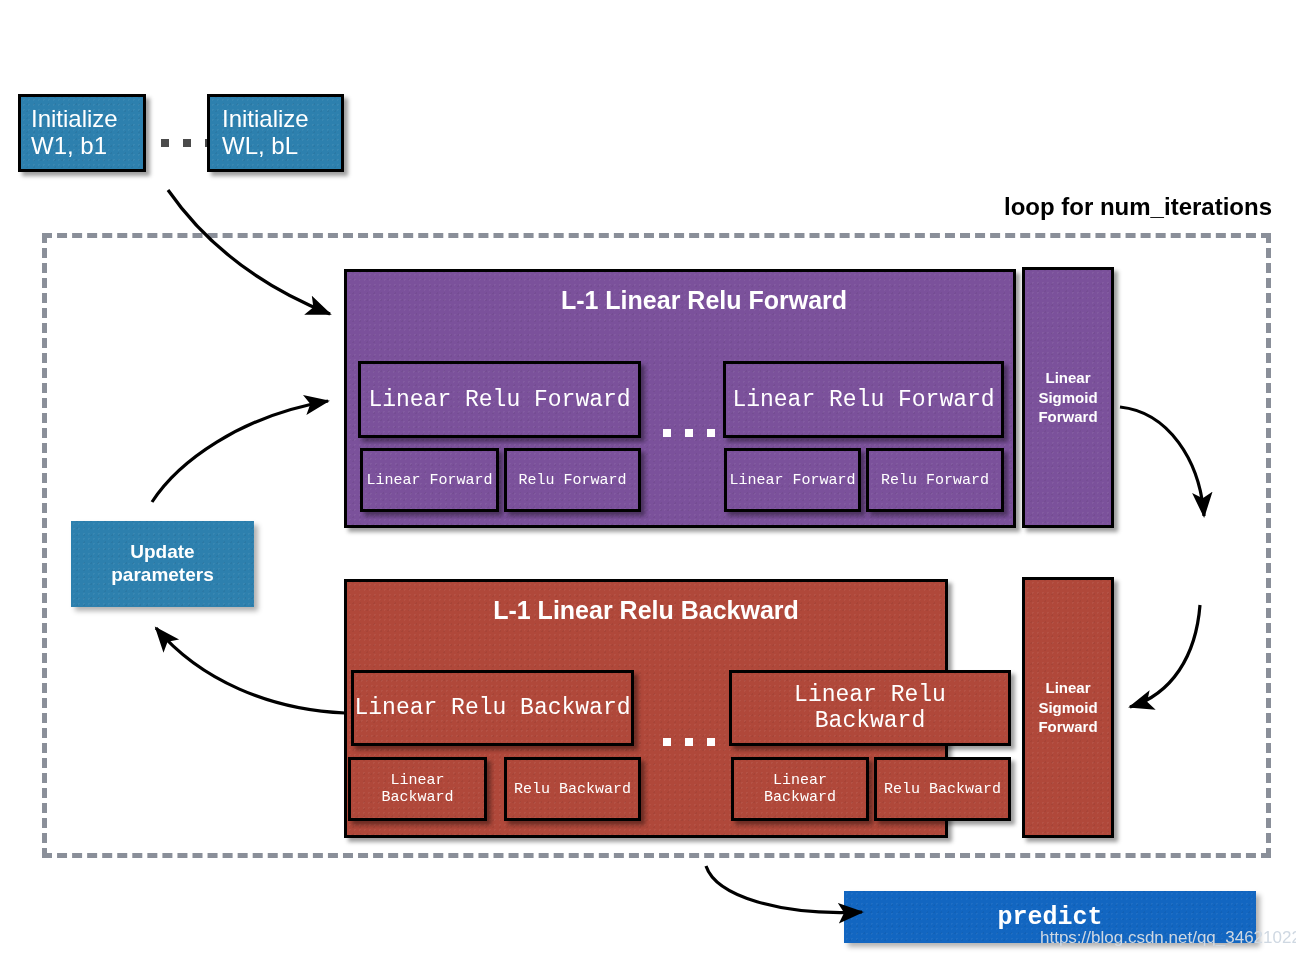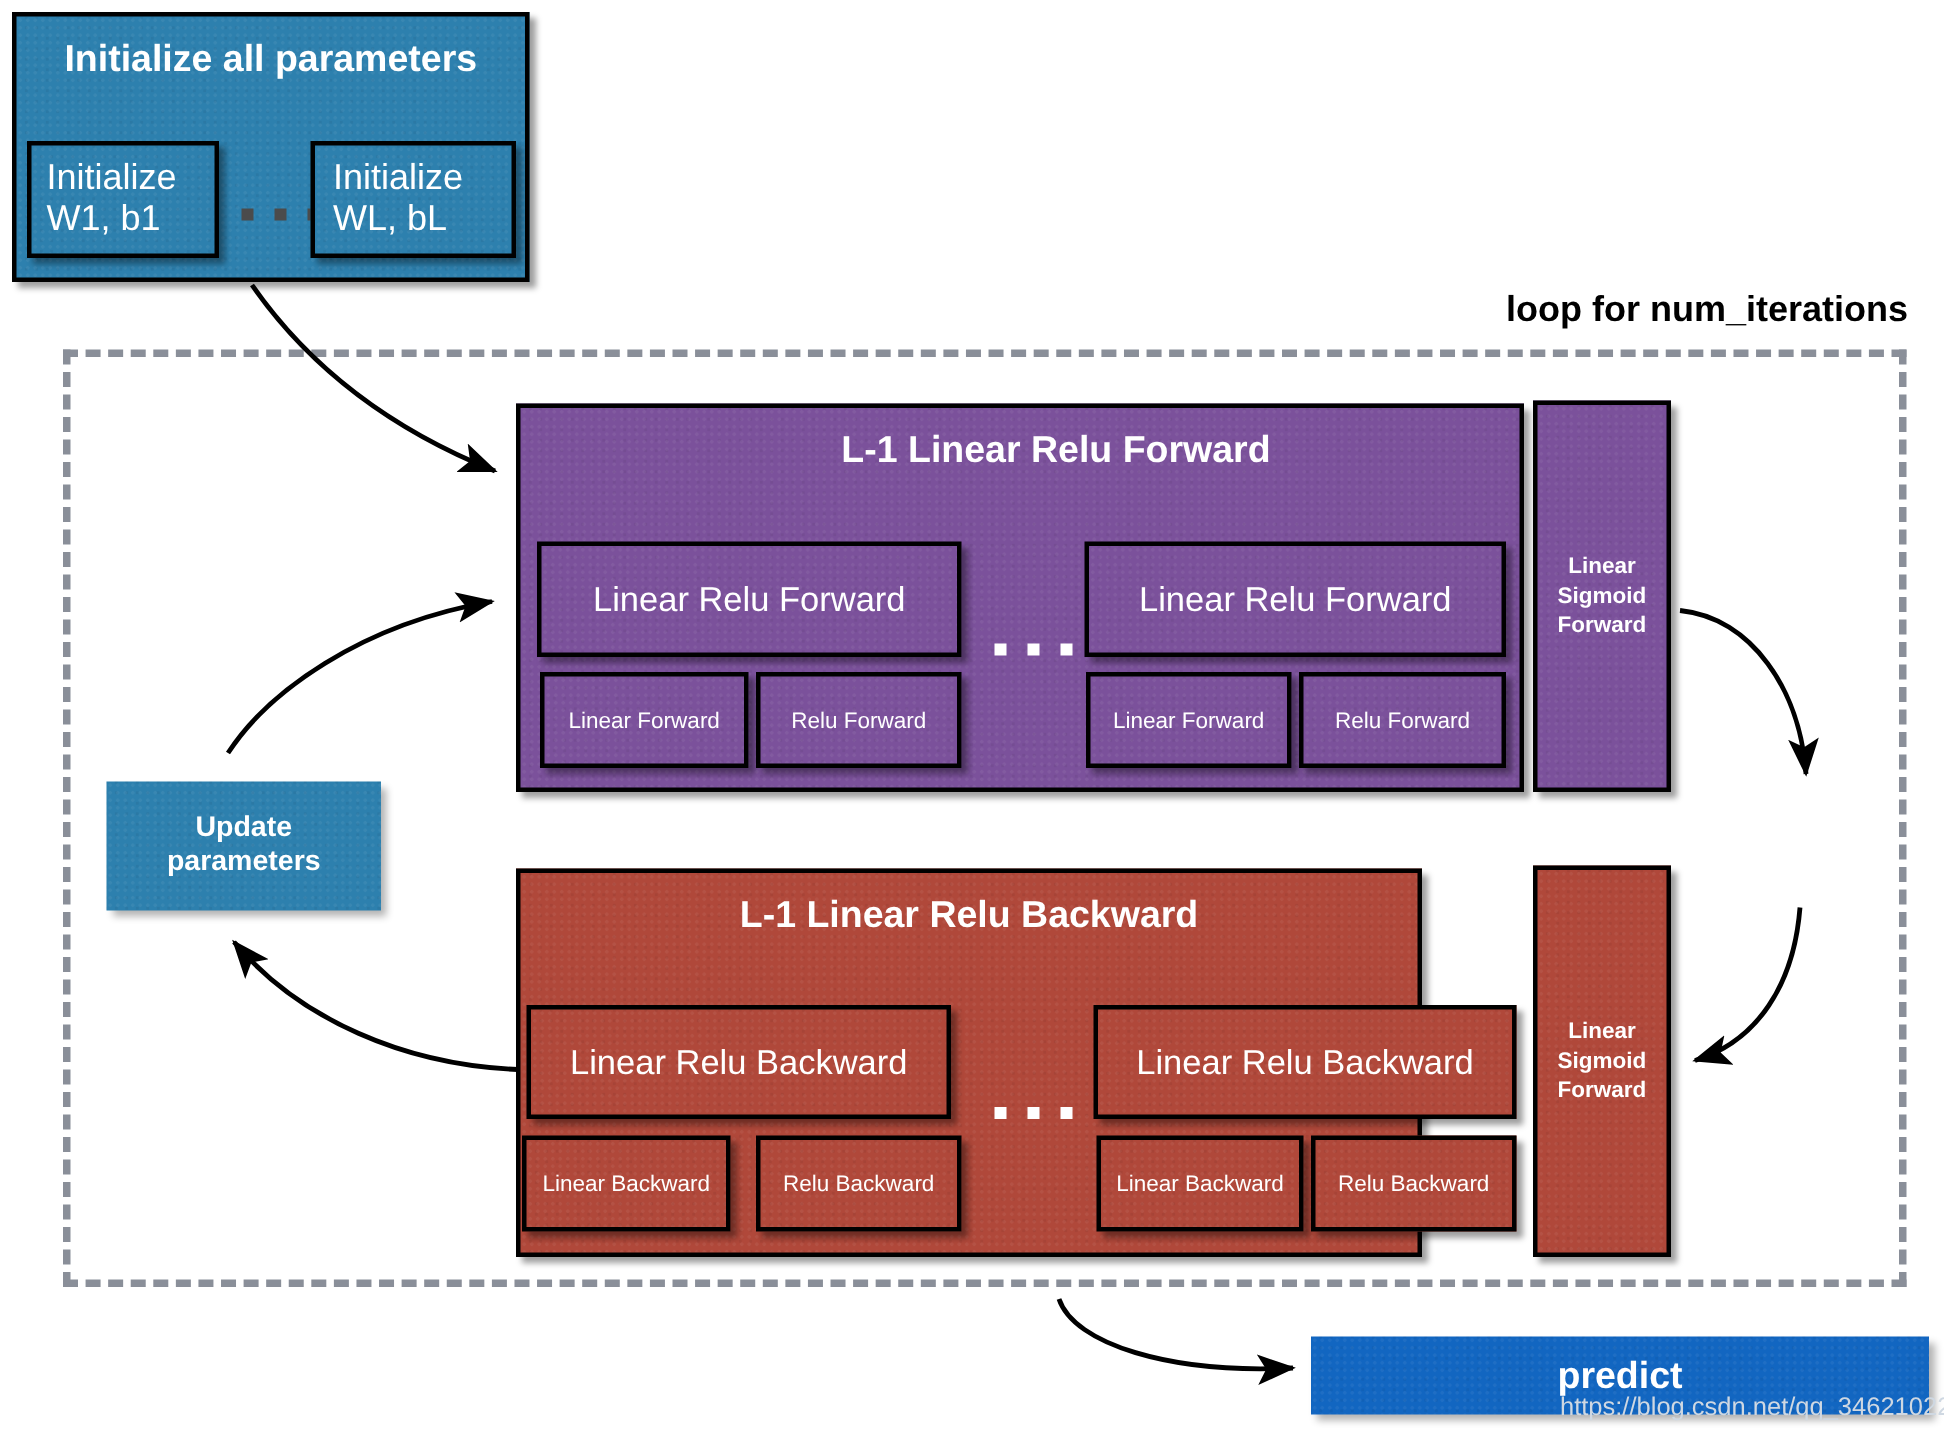--- a/index.html
+++ b/index.html
@@ -30,20 +30,21 @@
     box-shadow: 4px 4px 5px rgba(0,0,0,0.30);
   }
   .title-top {
     justify-content: center;
     align-items: flex-start;
     font-weight: bold;
   }
   .center {
     justify-content: center;
     align-items: center;
+    font-family: Liberation Mono, monospace;
   }
 
   
   .c-blue   { background-color: #2d80ae; }
   .c-purple { background-color: #7b519b; }
   .c-red    { background-color: #b0483a; }
   .c-green  { background-color: #3a9e52; }
   .c-predict{ background-color: #1266c1; }
 
   
@@ -99,23 +100,20 @@
     color: #cfd8e2;
     font-size: 17px;
     white-space: nowrap;
   }
 </style>
 </head>
 <body>
 
 <div id="canvas">
 
-  <div class="box outlined c-blue grain title-top" style="left:8px; top:8px; width:345px; height:180px; padding-top:14px; font-size:25px;">
-    <span>Initialize all parameters</span>
-  </div>
 
   <div class="box outlined c-blue grain" style="left:18px; top:94px; width:128px; height:78px; flex-direction:column; justify-content:center; align-items:flex-start; padding-left:10px; font-size:24px; line-height:1.12;">
     <span>Initialize</span>
     <span>W1, b1</span>
   </div>
 
   <div class="ellipsis dark" style="left:161px; top:139px;">
     <i></i>
       <i></i>
       <i></i>
@@ -200,21 +198,21 @@
     <span>Relu Backward</span>
   </div>
 
   <div class="box outlined c-red grain" style="left:1022px; top:577px; width:92px; height:261px; flex-direction:column; justify-content:center; align-items:center; font-size:15px; font-weight:bold; line-height:1.3;">
     <span>Linear</span>
     <span>Sigmoid</span>
     <span>Forward</span>
   </div>
 
 
-  <div class="box noborder c-predict grain center" style="left:874px; top:891px; width:412px; height:52px; font-size:25px; font-weight:bold;">
+  <div class="box noborder c-predict grain center" style="left:844px; top:891px; width:412px; height:52px; font-size:25px; font-weight:bold;">
     <span>predict</span>
   </div>
 
   <span class="watermark" style="left:1040px; top:928px;">https://blog.csdn.net/qq_34621022</span>
 
   <svg class="arrows" viewBox="0 0 1296 960">
     <defs>
       <marker id="ah" markerWidth="9" markerHeight="9" refX="7.4" refY="3.2" orient="auto" markerUnits="strokeWidth">
         <path d="M0,0 L8,3.2 L0,6.4 L1.8,3.2 z" fill="#000000"></path>
       </marker>

